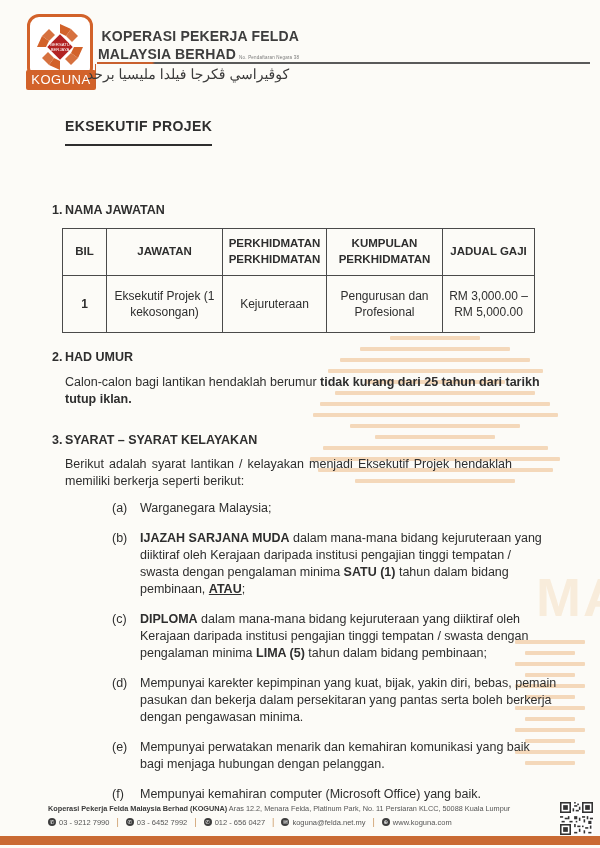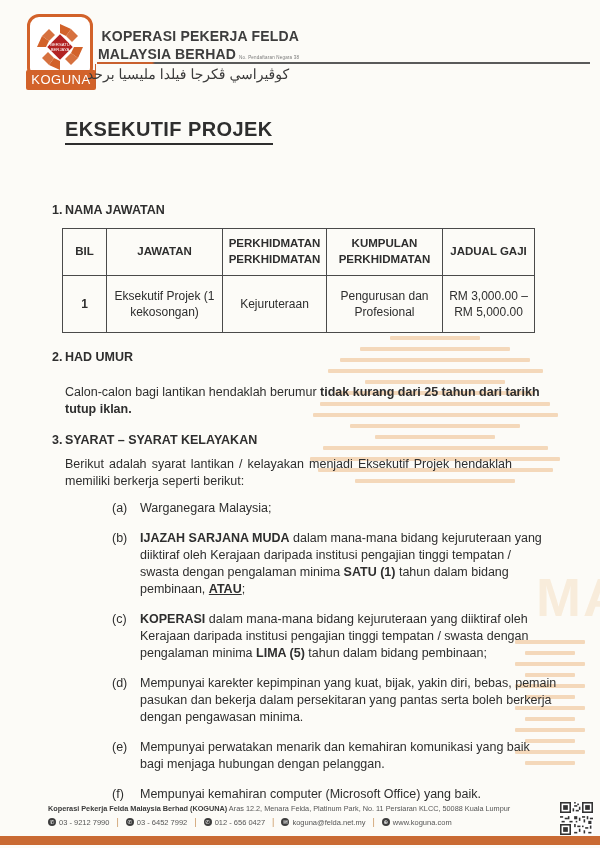--- a/index.html
+++ b/index.html
@@ -30,30 +30,30 @@
   .wm1 i:nth-child(3){width:190px}.wm1 i:nth-child(4){width:215px}
   .wm1 i:nth-child(5){width:140px}.wm1 i:nth-child(6){width:200px}
   .wm1 i:nth-child(7){width:230px}.wm1 i:nth-child(8){width:245px}
   .wm1 i:nth-child(9){width:170px}.wm1 i:nth-child(10){width:120px}
   .wm1 i:nth-child(11){width:225px}.wm1 i:nth-child(12){width:250px}
   .wm1 i:nth-child(13){width:235px}.wm1 i:nth-child(14){width:160px}
   .wm2 i:nth-child(odd){width:70px}.wm2 i:nth-child(even){width:50px}
   .wm-ghost{position:absolute;font-weight:bold;color:rgba(235,170,95,.22);letter-spacing:2px;}
   
   .content{position:absolute;inset:0;z-index:1;}
-  .doc-title{position:absolute;left:65px;top:118px;font-size:20px;font-weight:bold;
-    letter-spacing:.4px;border-bottom:2px solid #2e2e2e;padding-bottom:2px;}
+  .doc-title{position:absolute;left:65px;top:118px;font-size:14px;font-weight:bold;
+    letter-spacing:.4px;border-bottom:2px solid #2e2e2e;padding-bottom:10px;}
   .para{font-size:12.5px;line-height:17px;}
   .intro{position:absolute;left:65px;top:150px;width:492px;}
   .sec-head{position:absolute;display:flex;font-size:12.5px;font-weight:bold;}
   .sec-num{width:13px;}
   .sec1-head{left:52px;top:203px;}
   .sec2-head{left:52px;top:350px;}
   .sec3-head{left:52px;top:433px;}
-  .sec2-body{position:absolute;left:65px;top:384px;width:500px;}
+  .sec2-body{position:absolute;left:65px;top:374px;width:500px;}
   .sec3-intro{position:absolute;left:65px;top:456px;width:447px;text-align:justify;}
   
   .jawatan-table{position:absolute;left:62px;top:228px;border-collapse:collapse;table-layout:fixed;}
   .jawatan-table th,.jawatan-table td{border:1.5px solid #4a4a4a;text-align:center;
     vertical-align:middle;padding:4px 3px;}
   .jawatan-table th{font-size:11.5px;font-weight:bold;height:38px;line-height:1.35;}
   .jawatan-table td{font-size:12px;height:48px;line-height:1.35;}
   .col-bil{width:44px}.col-jaw{width:116px}.col-kla{width:104px}
   .col-kum{width:116px}.col-gaj{width:92px}
   .cell-bold{font-weight:bold;}
@@ -197,21 +197,21 @@
       <div class="req-item">
         <span class="req-label">(a)</span>
         <span class="req-text"><span>Warganegara Malaysia;</span></span>
       </div>
       <div class="req-item">
         <span class="req-label">(b)</span>
         <span class="req-text"><span style="font-weight: bold;">IJAZAH SARJANA MUDA</span><span> dalam mana-mana bidang kejuruteraan yang diiktiraf oleh Kerajaan daripada institusi pengajian tinggi tempatan / swasta dengan pengalaman minima </span><span style="font-weight: bold;">SATU (1)</span><span> tahun dalam bidang pembinaan, </span><span style="font-weight: bold; text-decoration: underline;">ATAU</span><span>;</span></span>
       </div>
       <div class="req-item">
         <span class="req-label">(c)</span>
-        <span class="req-text"><span style="font-weight: bold;">KOPERASI</span><span> dalam mana-mana bidang kejuruteraan yang diiktiraf oleh Kerajaan daripada institusi pengajian tinggi tempatan / swasta dengan pengalaman minima </span><span style="font-weight: bold;">LIMA (5)</span><span> tahun dalam bidang pembinaan;</span></span>
+        <span class="req-text"><span style="font-weight: bold;">DIPLOMA</span><span> dalam mana-mana bidang kejuruteraan yang diiktiraf oleh Kerajaan daripada institusi pengajian tinggi tempatan / swasta dengan pengalaman minima </span><span style="font-weight: bold;">LIMA (5)</span><span> tahun dalam bidang pembinaan;</span></span>
       </div>
       <div class="req-item">
         <span class="req-label">(d)</span>
         <span class="req-text"><span>Mempunyai karekter kepimpinan yang kuat, bijak, yakin diri, bebas, pemain pasukan dan bekerja dalam persekitaran yang pantas serta boleh berkerja dengan pengawasan minima.</span></span>
       </div>
       <div class="req-item">
         <span class="req-label">(e)</span>
         <span class="req-text"><span>Mempunyai perwatakan menarik dan kemahiran komunikasi yang baik bagi menjaga hubungan dengan pelanggan.</span></span>
       </div>
       <div class="req-item">

